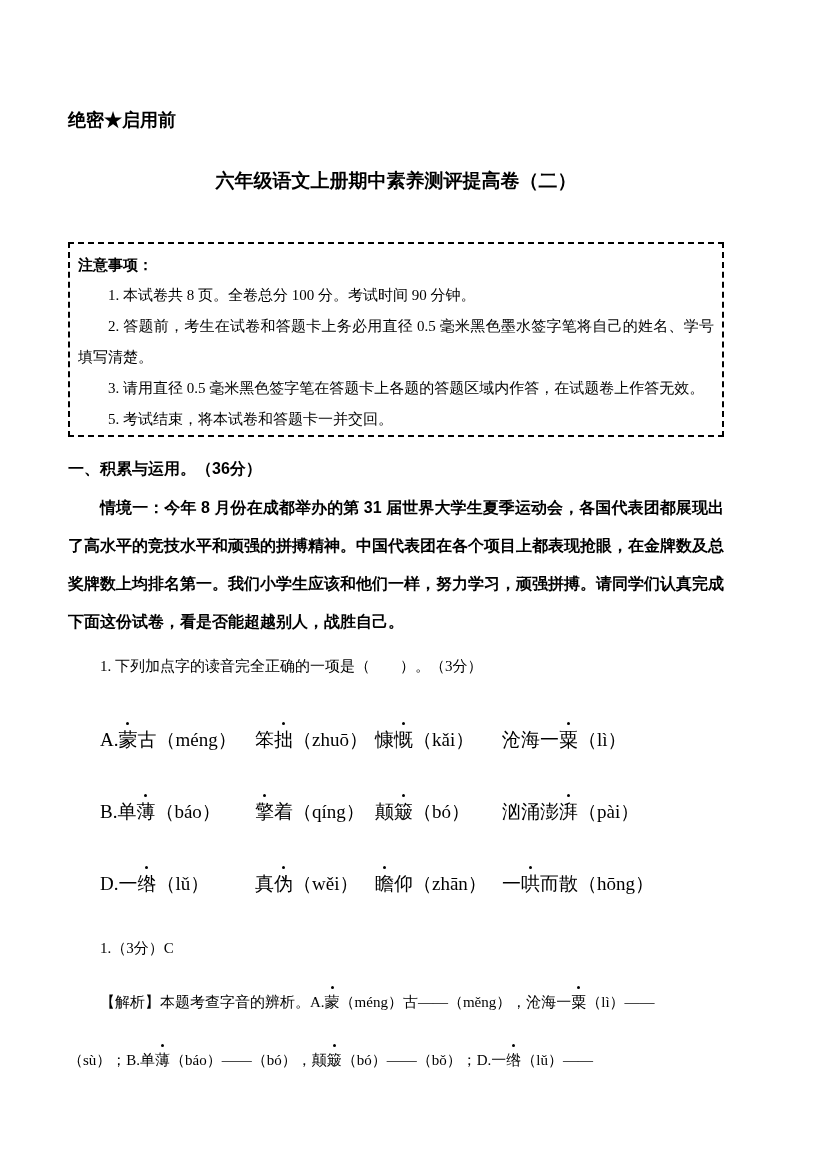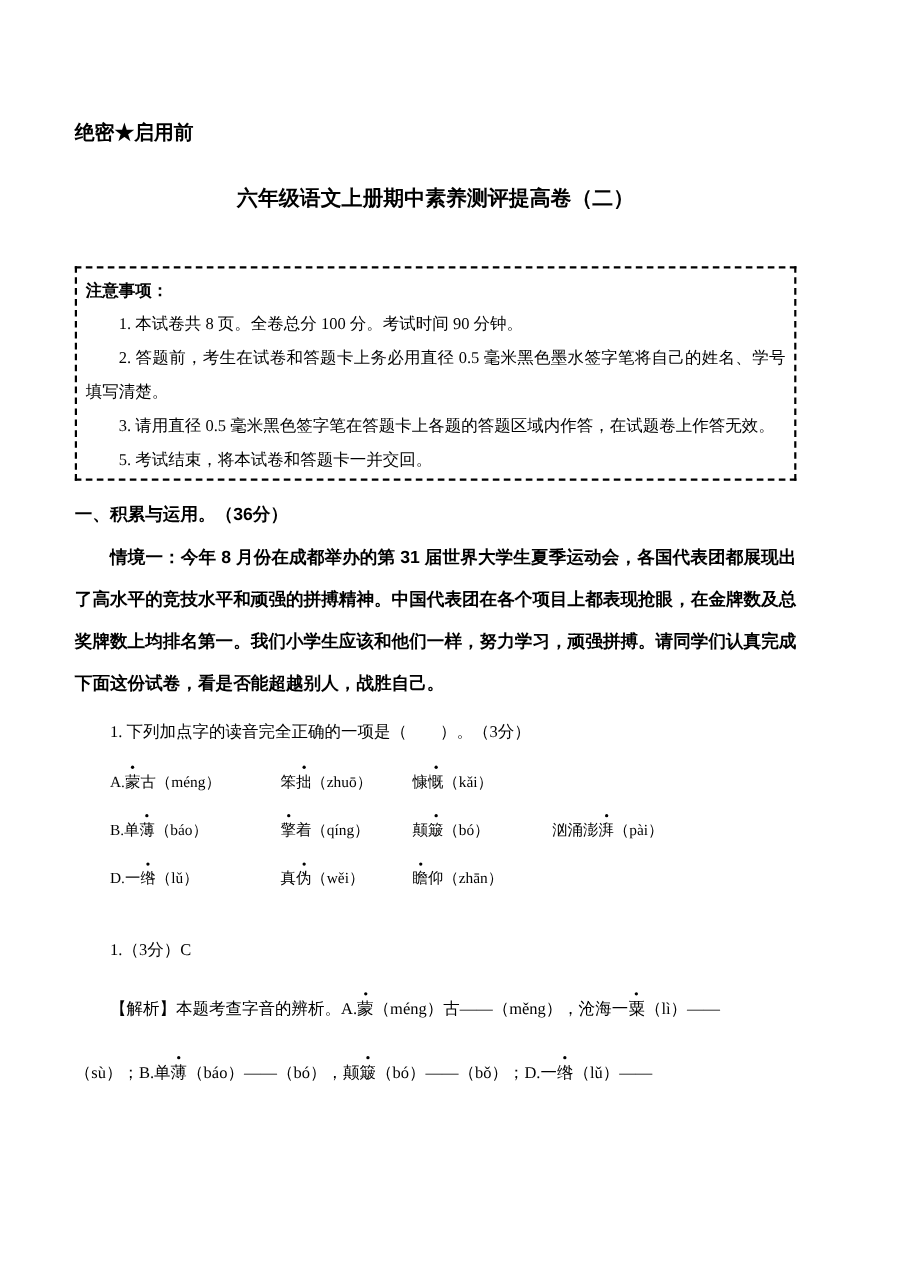--- a/index.html
+++ b/index.html
@@ -67,22 +67,22 @@
   }
   .question-stem {
     margin-top: 12px;
     padding-left: 32px;
     font-size: 15px;
     line-height: 26px;
   }
   .option-row {
     display: flex;
     padding-left: 32px;
-    margin-top: 22px;
-    font-size: 14px;
+    margin-top: 50px;
+    font-size: 19px;
     line-height: 22px;
     white-space: nowrap;
   }
   .option-cell-1 { width: 155px; }
   .option-cell-2 { width: 120px; }
   .option-cell-3 { width: 127px; }
   .option-cell-4 { flex: 1; }
   .answer-line {
     margin-top: 42px;
     padding-left: 32px;
@@ -135,34 +135,36 @@
   <div class="section-heading">一、积累与运用。（36分）</div>
 
   <p class="scenario">情境一：今年 8 月份在成都举办的第 31 届世界大学生夏季运动会，各国代表团都展现出了高水平的竞技水平和顽强的拼搏精神。中国代表团在各个项目上都表现抢眼，在金牌数及总奖牌数上均排名第一。我们小学生应该和他们一样，努力学习，顽强拼搏。请同学们认真完成下面这份试卷，看是否能超越别人，战胜自己。</p>
 
   <div class="question-stem">1. 下列加点字的读音完全正确的一项是（　　）。（3分）</div>
 
   <div class="option-row">
     <span class="option-cell-1">A.<span class="dot-char">蒙</span>古（méng）</span>
     <span class="option-cell-2">笨<span class="dot-char">拙</span>（zhuō）</span>
     <span class="option-cell-3">慷<span class="dot-char">慨</span>（kǎi）</span>
+    <span class="option-cell-4">沧海一<span class="dot-char">粟</span>（lì）</span>
   </div>
 
   <div class="option-row">
     <span class="option-cell-1">B.单<span class="dot-char">薄</span>（báo）</span>
     <span class="option-cell-2"><span class="dot-char">擎</span>着（qíng）</span>
     <span class="option-cell-3">颠<span class="dot-char">簸</span>（bó）</span>
     <span class="option-cell-4">汹涌澎<span class="dot-char">湃</span>（pài）</span>
   </div>
 
 
   <div class="option-row">
     <span class="option-cell-1">D.一<span class="dot-char">绺</span>（lǔ）</span>
     <span class="option-cell-2">真<span class="dot-char">伪</span>（wěi）</span>
     <span class="option-cell-3"><span class="dot-char">瞻</span>仰（zhān）</span>
+    <span class="option-cell-4">一<span class="dot-char">哄</span>而散（hōng）</span>
   </div>
 
   <div class="answer-line">1.（3分）C</div>
 
   <div class="analysis-line analysis-line-1">【解析】本题考查字音的辨析。A.<span class="dot-char">蒙</span>（méng）古——（měng），沧海一<span class="dot-char">粟</span>（lì）——</div>
 
   <div class="analysis-line analysis-line-2">（sù）；B.单<span class="dot-char">薄</span>（báo）——（bó），颠<span class="dot-char">簸</span>（bó）——（bǒ）；D.一<span class="dot-char">绺</span>（lǔ）——</div>
 
 </div>
 

